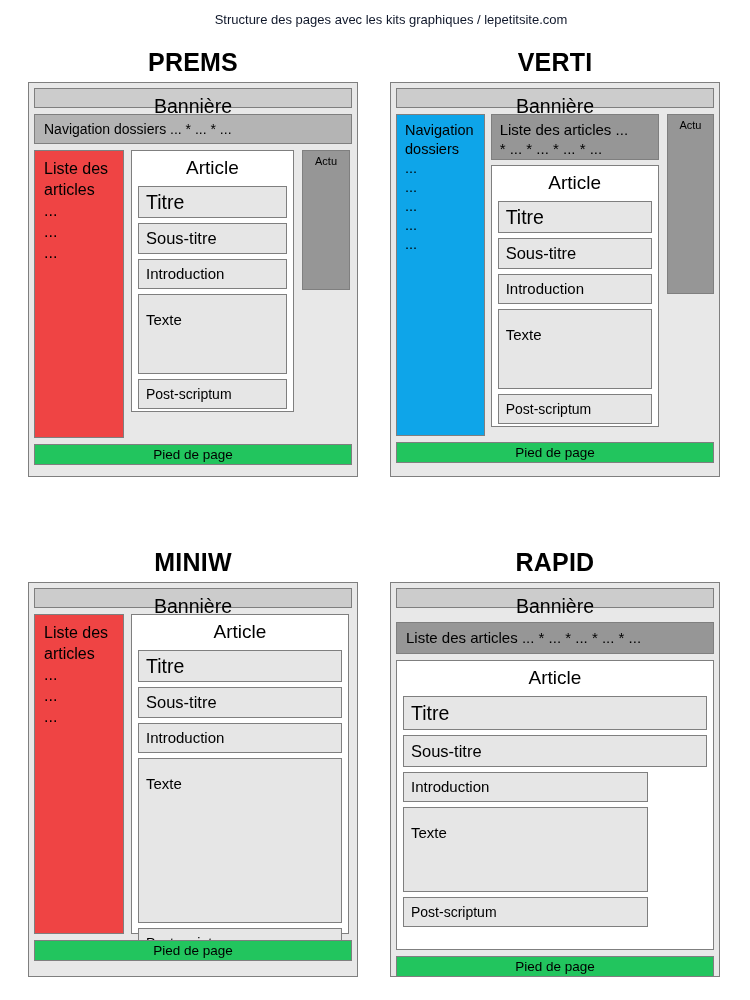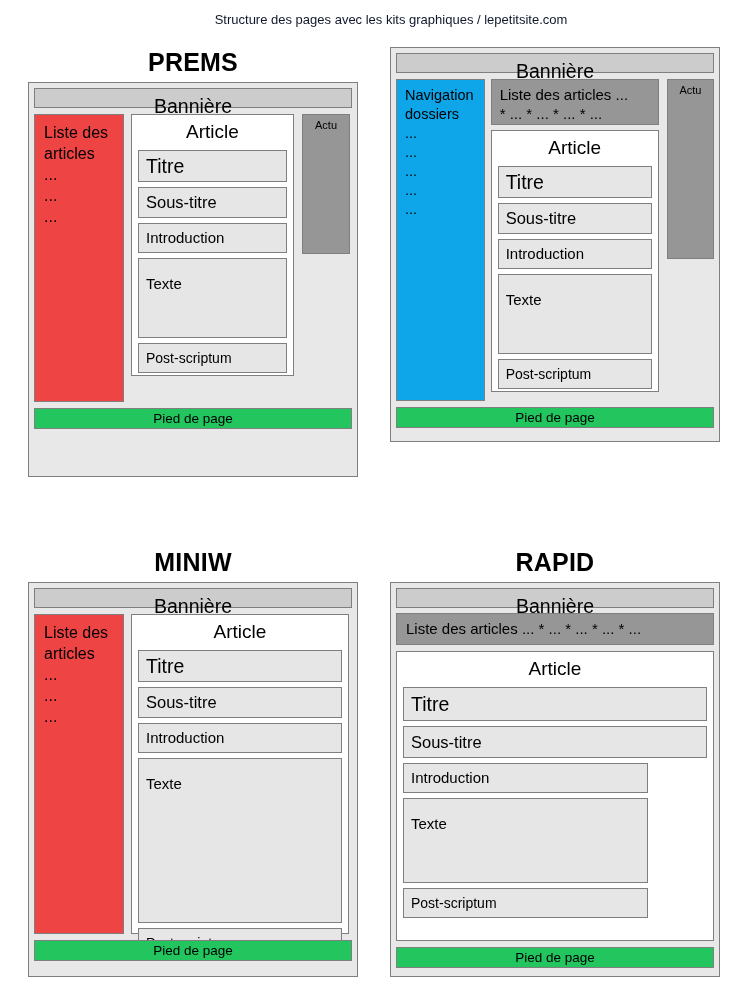--- a/index.html
+++ b/index.html
@@ -178,21 +178,21 @@
   .miniw-footer{ margin-top: 6px; }
 
   
   .rapid-frame { width: 330px; height: 395px; }
   .rapid-liste {
     background: #969696;
     height: 32px;
     line-height: 30px;
     padding-left: 9px;
     font-size: 15px;
-    margin-top: 5px;
+    margin-top: 14px;
   }
   .rapid-article { margin-top: 6px; height: 290px; }
   .rapid-article .field { width: 245px; }
   .rapid-article .f-titre { width: 100%; height: 34px; line-height: 32px; }
   .rapid-article .f-sous  { width: 100%; height: 32px; line-height: 30px; }
   .rapid-article .f-texte { height: 85px; }
   .rapid-footer{ margin-top: 6px; }
 
   .spacer-col { width: 28px; flex: none; }
   .spacer-mid { width: 32px; flex: none; }
@@ -208,20 +208,21 @@
   <div class="kit-row">
     <div class="spacer-col"></div>
 
     <div class="kit">
       <div class="kit-title">PREMS</div>
 
       <div class="frame prems-frame">
 
         <div class="box banner">Bannière</div>
 
+        <div class="box navbar">Navigation dossiers ... * ... * ...</div>
 
         <div class="prems-body">
 
           <div class="box side-dark prems-side">
             <span>Liste des</span><br>
             <span>articles</span>
             <span class="dots">...</span>
             <span class="dots">...</span>
             <span class="dots">...</span>
           </div>
@@ -241,20 +242,21 @@
 
         </div>
 
         <div class="box footer prems-footer">Pied de page</div>
       </div>
     </div>
 
     <div class="spacer-mid"></div>
 
     <div class="kit">
+      <div class="kit-title">VERTI</div>
 
       <div class="frame verti-frame">
 
         <div class="box banner">Bannière</div>
 
         <div class="verti-body">
 
           <div class="box side-mid verti-side">
             <span>Navigation</span><br>
             <span>dossiers</span>

